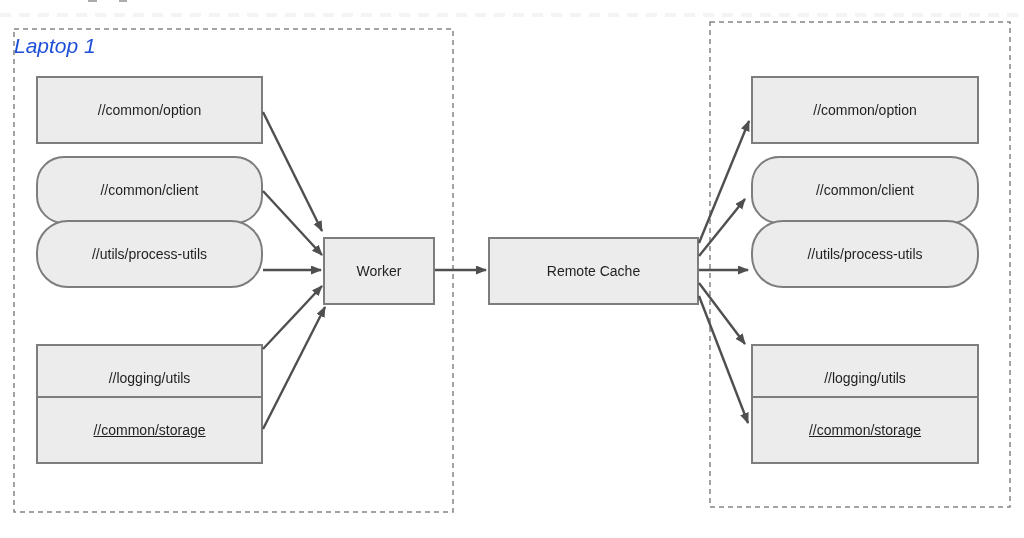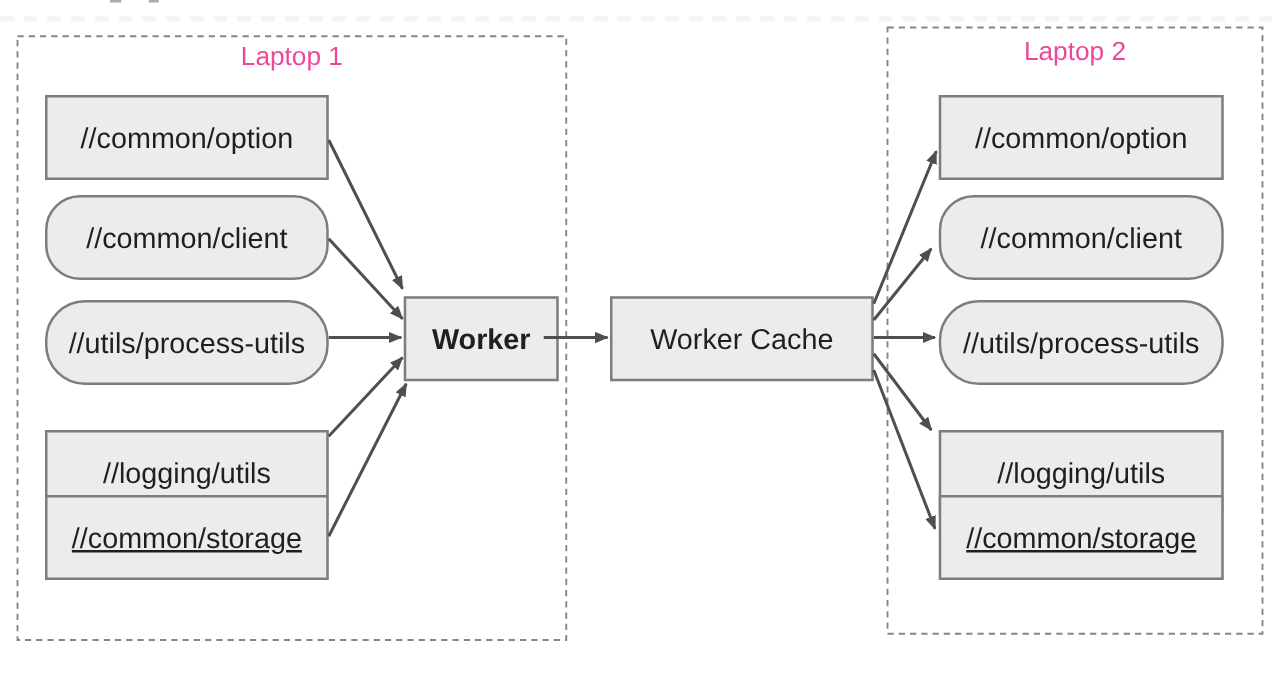--- a/index.html
+++ b/index.html
@@ -32,51 +32,52 @@
     top: 0;
     height: 2px;
     background: #ababab;
   }
   .artifact-mark.m1 { left: 88px;  width: 9px; }
   .artifact-mark.m2 { left: 119px; width: 8px; }
 
   
   .group-title {
     position: absolute;
-    text-align: center;
+    text-align: left;
+    font-style: italic;
     font-size: 21px;
     line-height: 24px;
-    color: #ec4899;
+    color: #1d4ed8;
     z-index: 3;
   }
   #laptop1-title { left: 14px;  width: 439px; top: 34px; }
   #laptop2-title { left: 710px; width: 300px; top: 30px; }
 
   
   .node {
     position: absolute;
     box-sizing: border-box;
     background: var(--node-fill, #ececec);
     border: 2px solid var(--node-border, #7d7d7d);
     display: flex;
     align-items: center;
     justify-content: center;
-    font-size: 23px;
+    font-size: 14px;
     color: var(--text, #1f1f1f);
     z-index: 1;
     white-space: nowrap;
   }
   .left-node  { left: 36px;  width: 227px; height: 68px; }
   .right-node { left: 751px; width: 228px; height: 68px; }
   .pos-1 { top: 76px; }
   .pos-2 { top: 156px; border-radius: 28px; }
-  .pos-3 { top: 240px; border-radius: 32px; }
+  .pos-3 { top: 220px; border-radius: 32px; }
   .pos-4 { top: 316px; margin-top: 28px; }
   .pos-5 { top: 396px; text-decoration: underline; }
-  #worker-node       { left: 323px; top: 237px; width: 124px; height: 68px; font-weight: bold; }
+  #worker-node       { left: 323px; top: 237px; width: 112px; height: 68px; }
   #remote-cache-node { left: 488px; top: 237px; width: 211px; height: 68px; }
 
   
   #overlay {
     position: absolute;
     left: 0; top: 0;
     width: 1024px;
     height: 538px;
     z-index: 2;
     pointer-events: none;
@@ -99,30 +100,29 @@
 </head>
 <body>
 
 <div id="canvas">
 
   <div class="artifact-dash-line"></div>
   <div class="artifact-mark m1"></div>
   <div class="artifact-mark m2"></div>
 
   <div id="laptop1-title" class="group-title">Laptop 1</div>
-  <div id="laptop2-title" class="group-title">Laptop 2</div>
 
   <div class="node left-node pos-1">//common/option</div>
   <div class="node left-node pos-2">//common/client</div>
   <div class="node left-node pos-3">//utils/process-utils</div>
   <div class="node left-node pos-4">//logging/utils</div>
   <div class="node left-node pos-5">//common/storage</div>
 
   <div id="worker-node" class="node">Worker</div>
-  <div id="remote-cache-node" class="node">Worker Cache</div>
+  <div id="remote-cache-node" class="node">Remote Cache</div>
 
   <div class="node right-node pos-1">//common/option</div>
   <div class="node right-node pos-2">//common/client</div>
   <div class="node right-node pos-3">//utils/process-utils</div>
   <div class="node right-node pos-4">//logging/utils</div>
   <div class="node right-node pos-5">//common/storage</div>
 
   <svg id="overlay" viewBox="0 0 1024 538" xmlns="http://www.w3.org/2000/svg">
     <defs>
       <marker id="ah" markerWidth="12" markerHeight="10" refX="10" refY="4.5" orient="auto" markerUnits="userSpaceOnUse">

